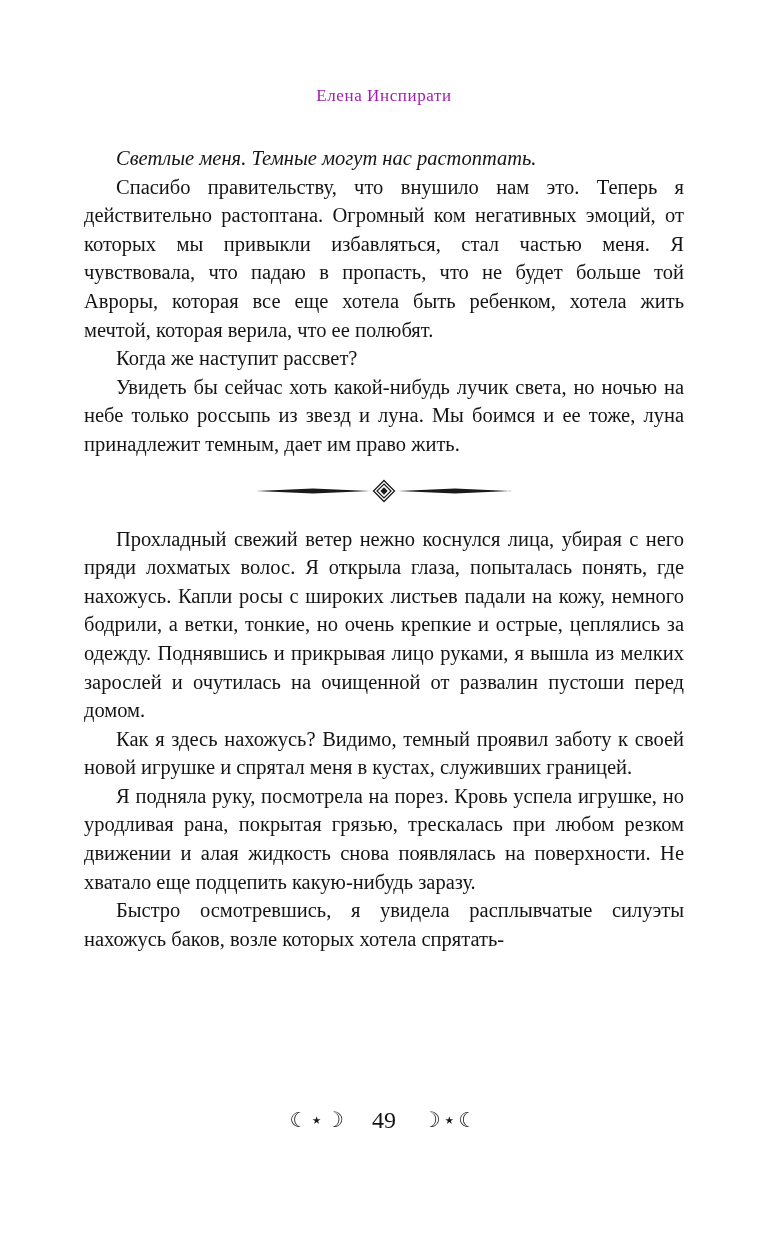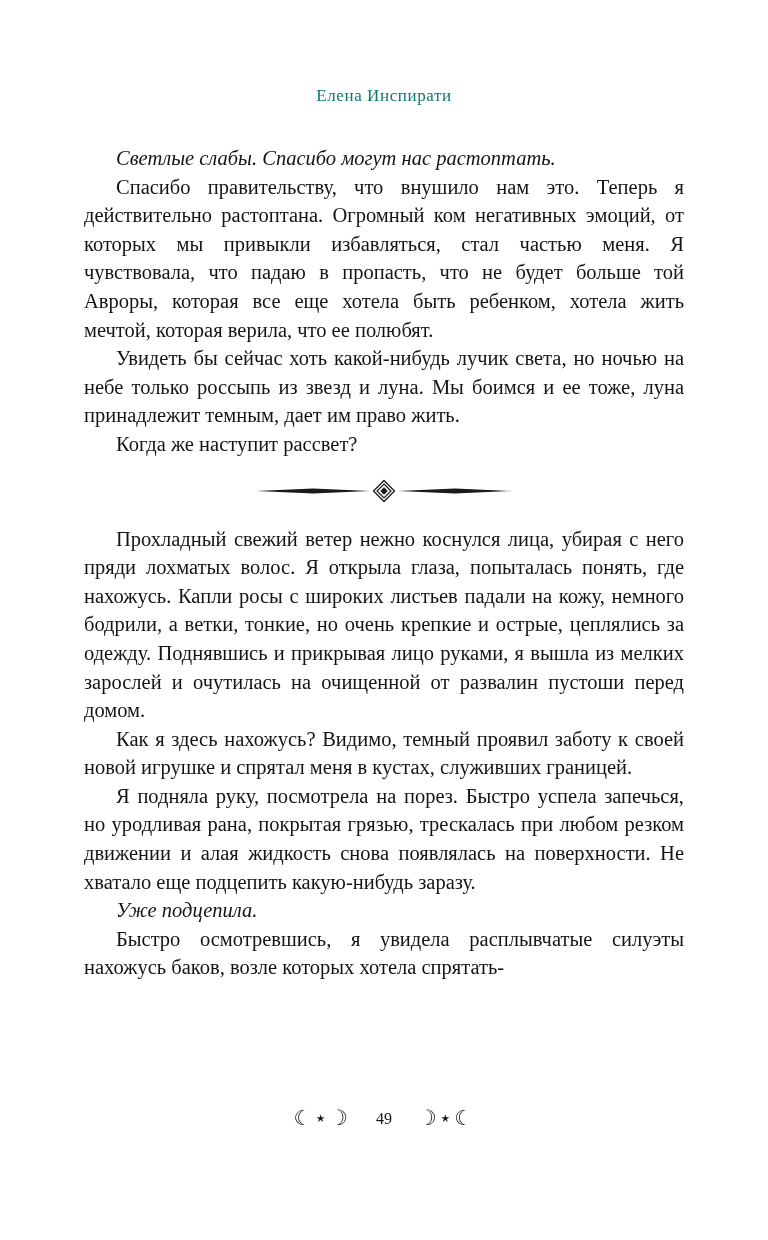--- a/index.html
+++ b/index.html
@@ -18,21 +18,21 @@
     overflow: hidden;
   }
   .running-header {
     position: absolute;
     top: 86px;
     left: 0;
     right: 0;
     text-align: center;
     font-size: 17px;
     letter-spacing: 0.6px;
-    color: #0f766e;
+    color: #a21caf;
   }
   .body-text {
     position: absolute;
     top: 144px;
     left: 84px;
     width: 600px;
     font-size: 20.5px;
     line-height: 28.6px;
     text-align: justify;
     color: #141414;
@@ -67,55 +67,54 @@
     gap: 26px;
   }
   .footer .ornament {
     font-family: "DejaVu Sans", sans-serif;
     font-size: 21px;
     letter-spacing: 2px;
     color: #1a1a1a;
     line-height: 1;
   }
   .footer .page-number {
-    font-size: 16px;
+    font-size: 24px;
     color: #141414;
     line-height: 1;
   }
 </style>
 </head>
 <body>
 
 <div class="page">
 
   <div class="running-header">Елена Инспирати</div>
 
   <div class="body-text">
-    <p class="italic">Светлые слабы. Спасибо могут нас растоптать.</p>
+    <p class="italic">Светлые меня. Темные могут нас растоптать.</p>
     <p>Спасибо правительству, что внушило нам это. Теперь я действительно растоптана. Огромный ком негативных эмоций, от которых мы привыкли избавляться, стал частью меня. Я чувствовала, что падаю в пропасть, что не будет больше той Авроры, которая все еще хотела быть ребенком, хотела жить мечтой, которая верила, что ее полюбят.</p>
+    <p>Когда же наступит рассвет?</p>
     <p>Увидеть бы сейчас хоть какой-нибудь лучик света, но ночью на небе только россыпь из звезд и луна. Мы боимся и ее тоже, луна принадлежит темным, дает им право жить.</p>
-    <p>Когда же наступит рассвет?</p>
 
     <div class="divider">
       <svg width="260" height="26" viewBox="0 0 260 26" xmlns="http://www.w3.org/2000/svg" aria-hidden="true">
 
         <polygon points="2,13 59,10.4 116,13 59,15.6" fill="#1a1a1a"></polygon>
 
         <polygon points="144,13 201,10.4 258,13 201,15.6" fill="#1a1a1a"></polygon>
 
         <polygon points="130,2.5 140.5,13 130,23.5 119.5,13" fill="none" stroke="#1a1a1a" stroke-width="1.3"></polygon>
         <polygon points="130,6 137,13 130,20 123,13" fill="none" stroke="#1a1a1a" stroke-width="1.2"></polygon>
         <polygon points="130,9.3 133.7,13 130,16.7 126.3,13" fill="#1a1a1a"></polygon>
       </svg>
     </div>
 
     <p>Прохладный свежий ветер нежно коснулся лица, убирая с него пряди лохматых волос. Я открыла глаза, попыталась понять, где нахожусь. Капли росы с широких листьев падали на кожу, немного бодрили, а ветки, тонкие, но очень крепкие и острые, цеплялись за одежду. Поднявшись и прикрывая лицо руками, я вышла из мелких зарослей и очутилась на очищенной от развалин пустоши перед домом.</p>
     <p>Как я здесь нахожусь? Видимо, темный проявил заботу к своей новой игрушке и спрятал меня в кустах, служивших границей.</p>
-    <p>Я подняла руку, посмотрела на порез. Быстро успела запечься, но уродливая рана, покрытая грязью, трескалась при любом резком движении и алая жидкость снова появлялась на поверхности. Не хватало еще подцепить какую-нибудь заразу.</p>
-    <p class="italic">Уже подцепила.</p>
+    <p>Я подняла руку, посмотрела на порез. Кровь успела игрушке, но уродливая рана, покрытая грязью, трескалась при любом резком движении и алая жидкость снова появлялась на поверхности. Не хватало еще подцепить какую-нибудь заразу.</p>
     <p>Быстро осмотревшись, я увидела расплывчатые силуэты нахожусь баков, возле которых хотела спрятать-</p>
   </div>
 
   <div class="footer">
     <span class="ornament">☾⋆☽</span>
     <span class="page-number">49</span>
     <span class="ornament">☽⋆☾</span>
   </div>
 
 </div>

